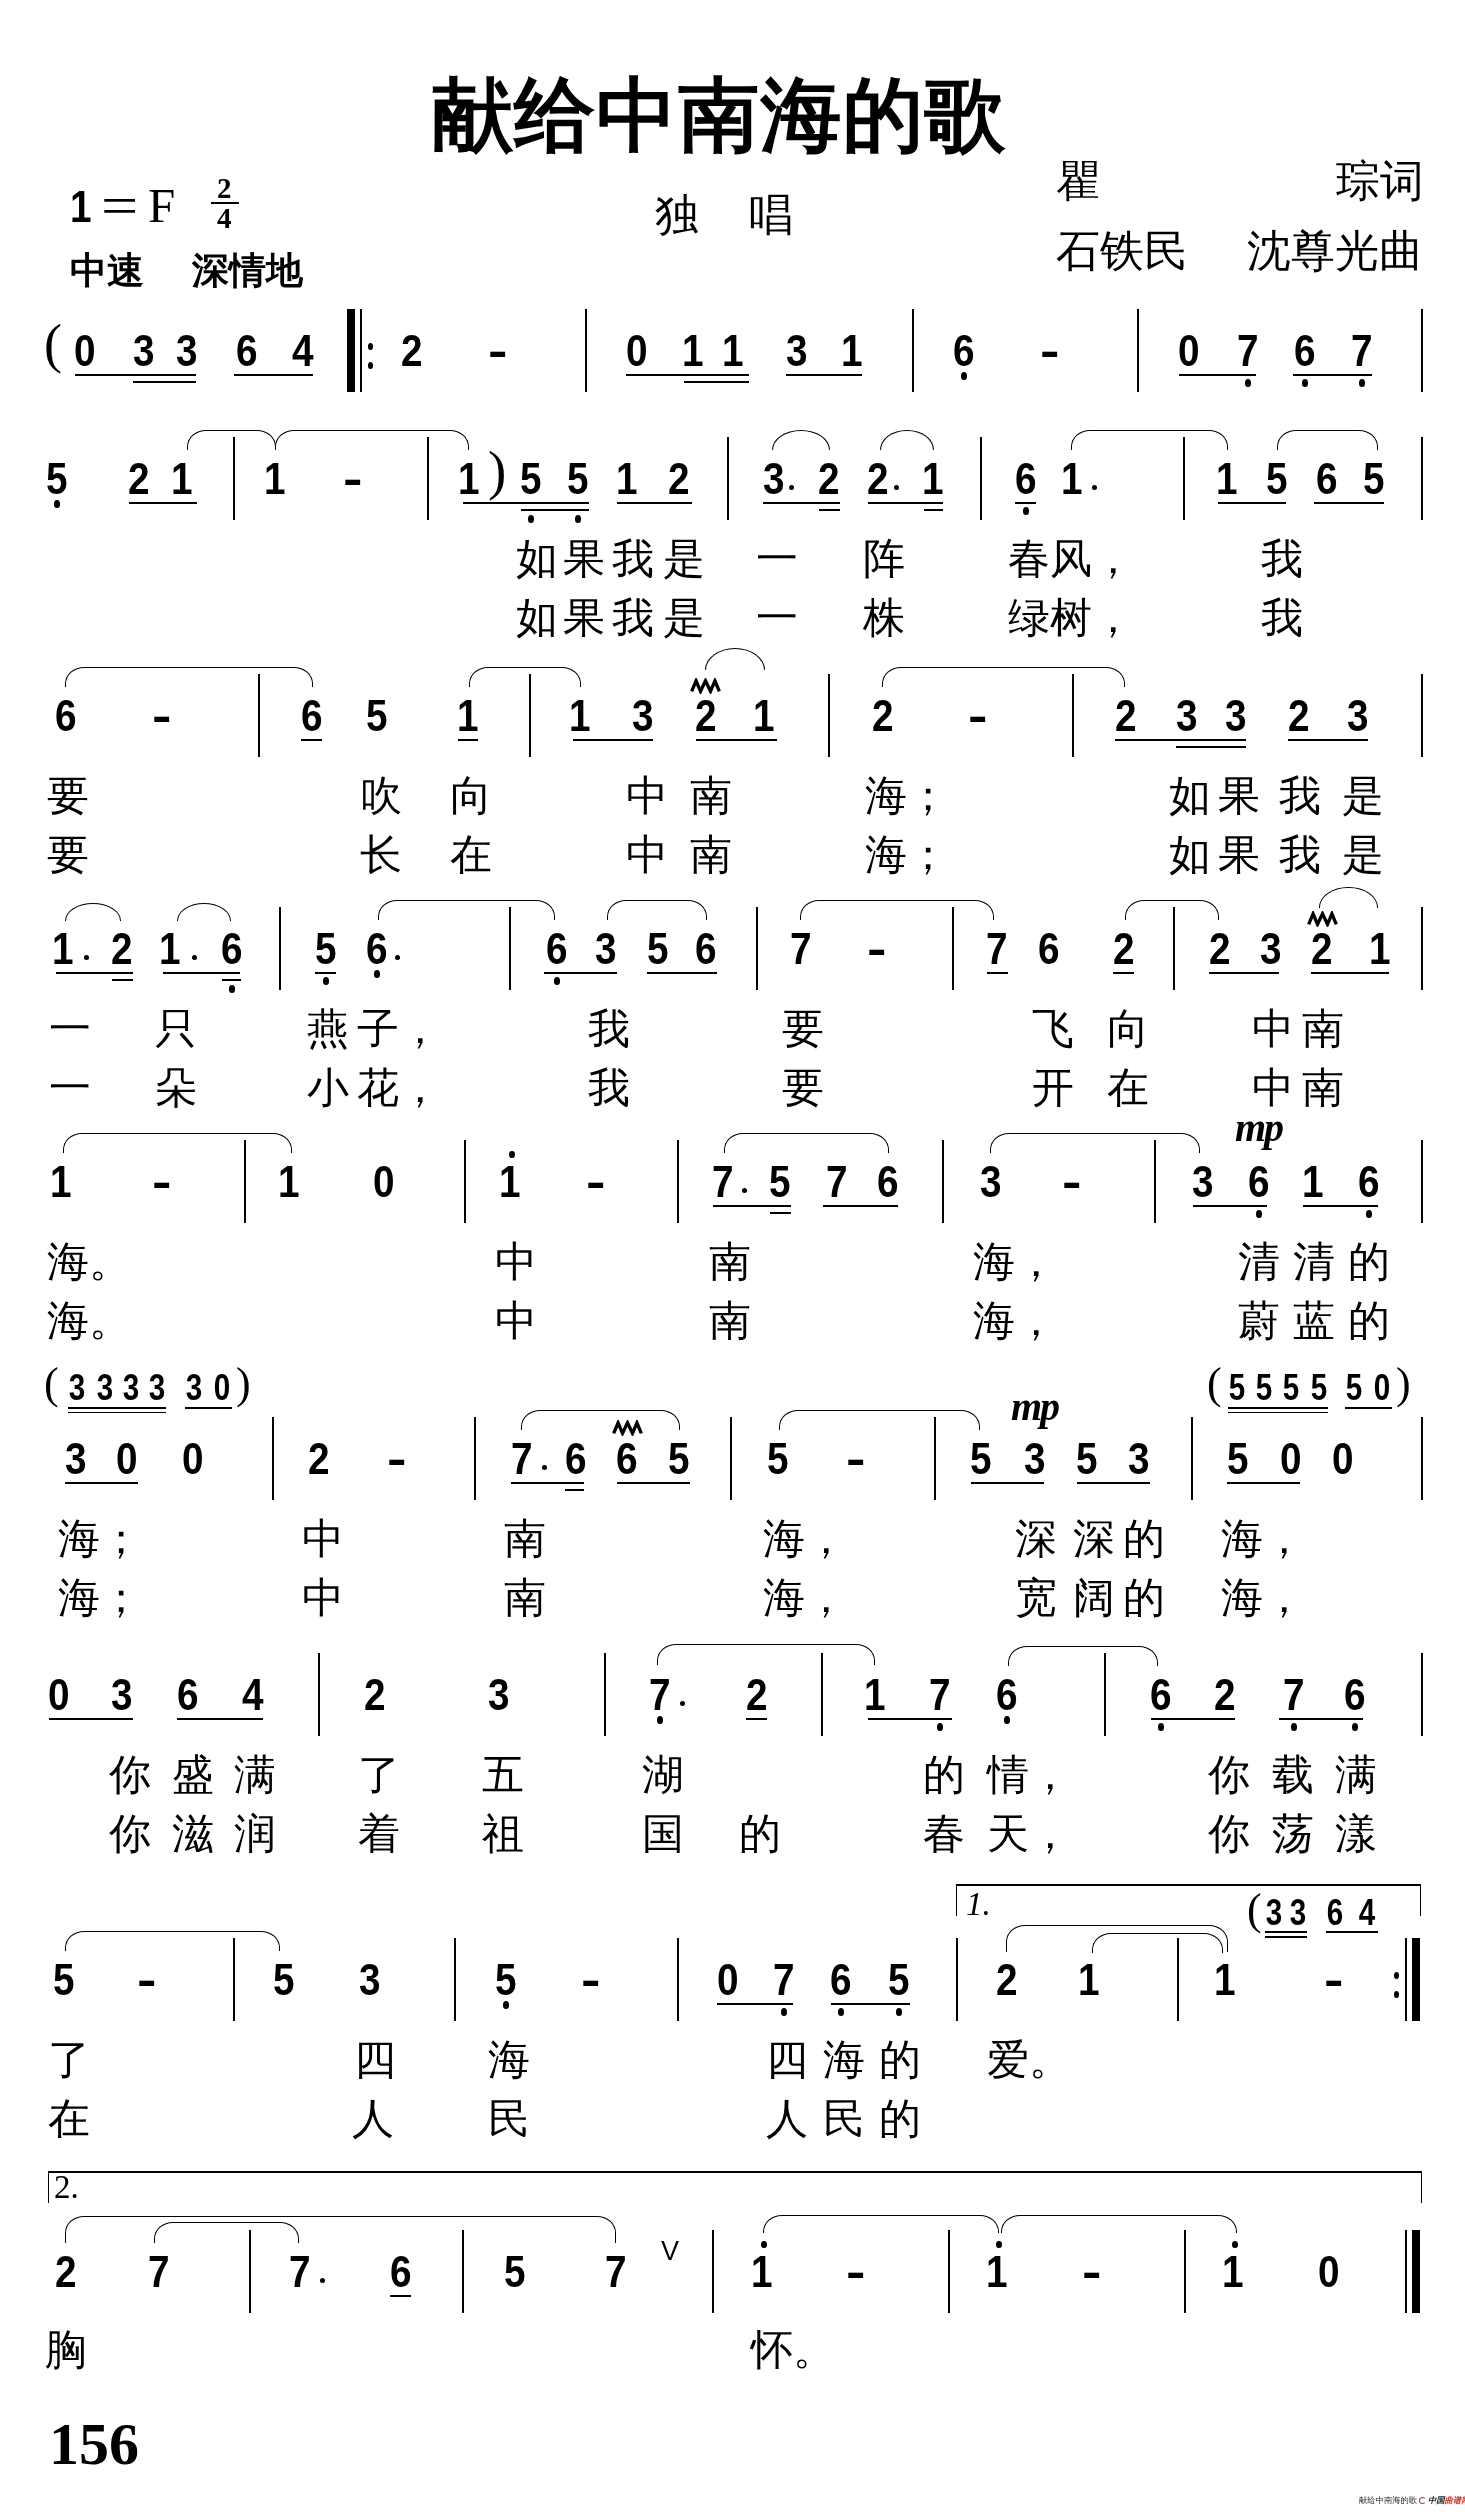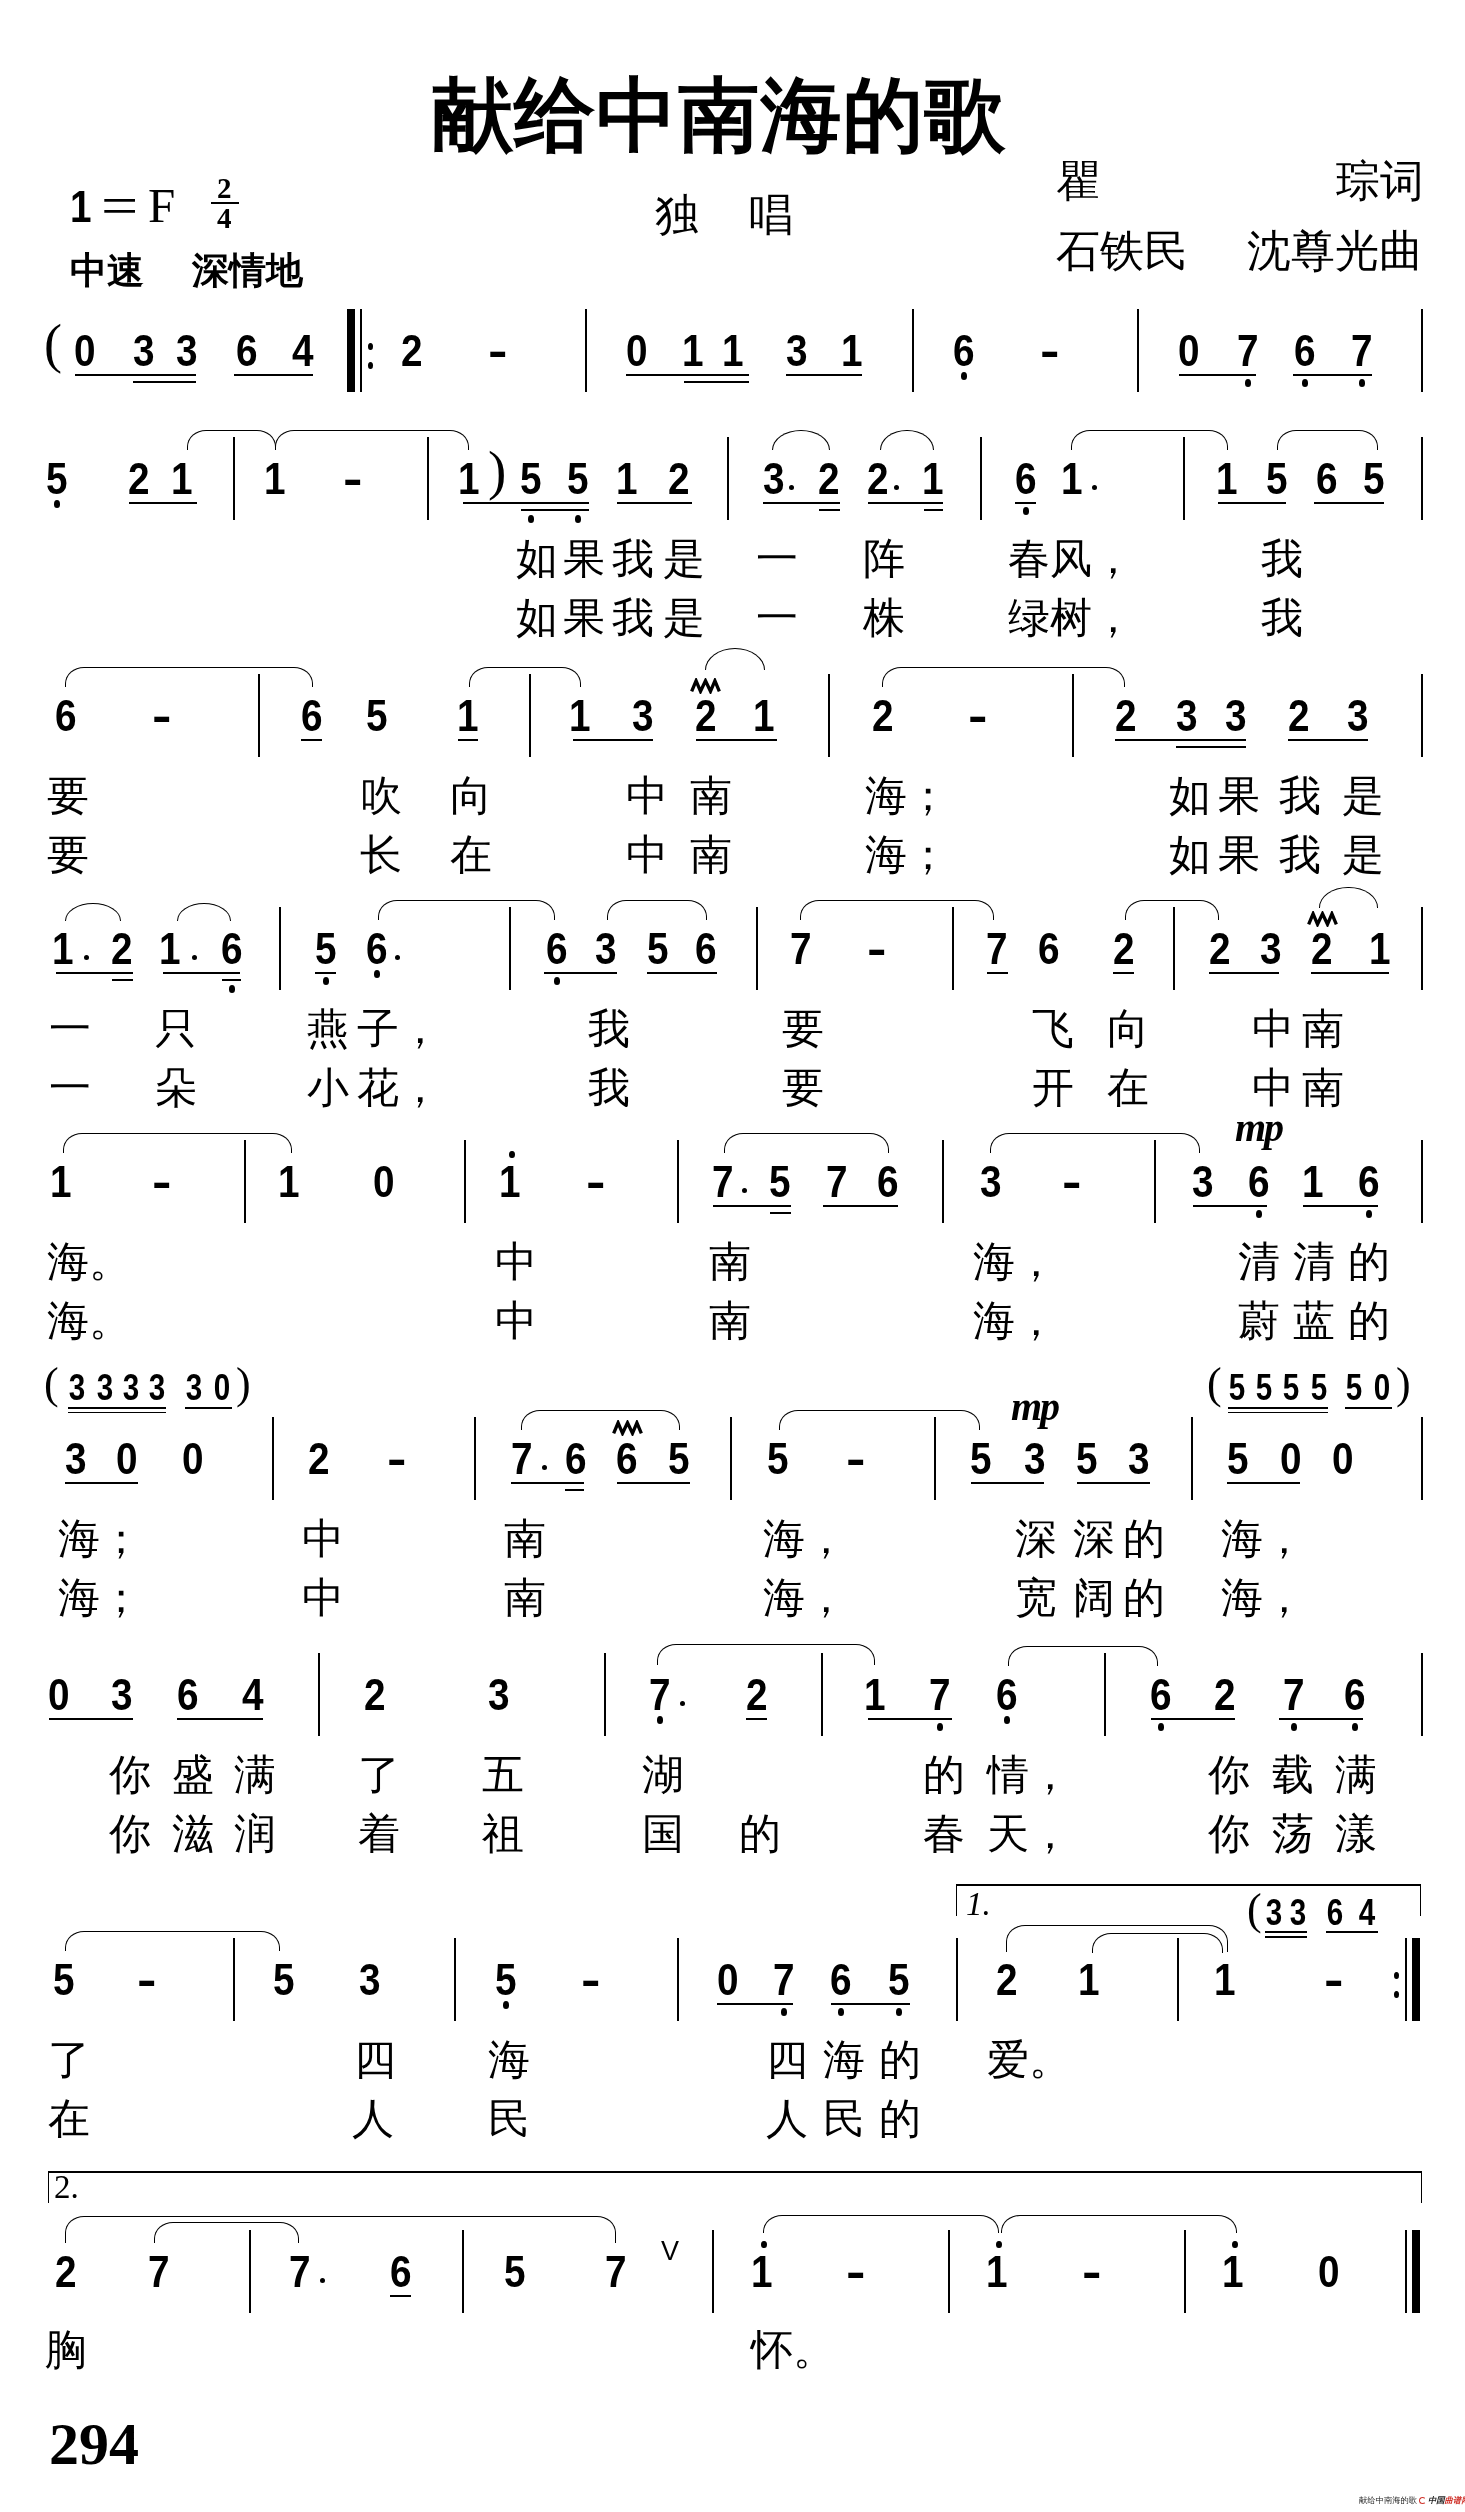--- a/index.html
+++ b/index.html
@@ -593,20 +593,20 @@
   <div class="bar" style="left:1185px"></div>
   <span class="n" style="left:1233px">1</span>
   <i class="d dh" style="left:1235px"></i>
   <span class="n" style="left:1329px">0</span>
   <div class="bar" style="left:1406px"></div>
   <div class="bar thick" style="left:1412px"></div>
   <span class="ly" style="left:45px;top:74px">胸</span>
   <span class="ly" style="left:751px;top:74px">怀。</span>
 </div>
 
-<span class="abs pagenum" style="left:49px;top:2414px">294</span>
+<span class="abs pagenum" style="left:49px;top:2414px">156</span>
 
 <div class="abs wm" style="left:1359px;top:2495px">
   <span>献给中南海的歌</span><span class="wm-logo"></span><span class="wm-b">中国</span><span class="wm-r">曲谱网</span>
 </div>
 
 </div>
 
 
 </body></html>

